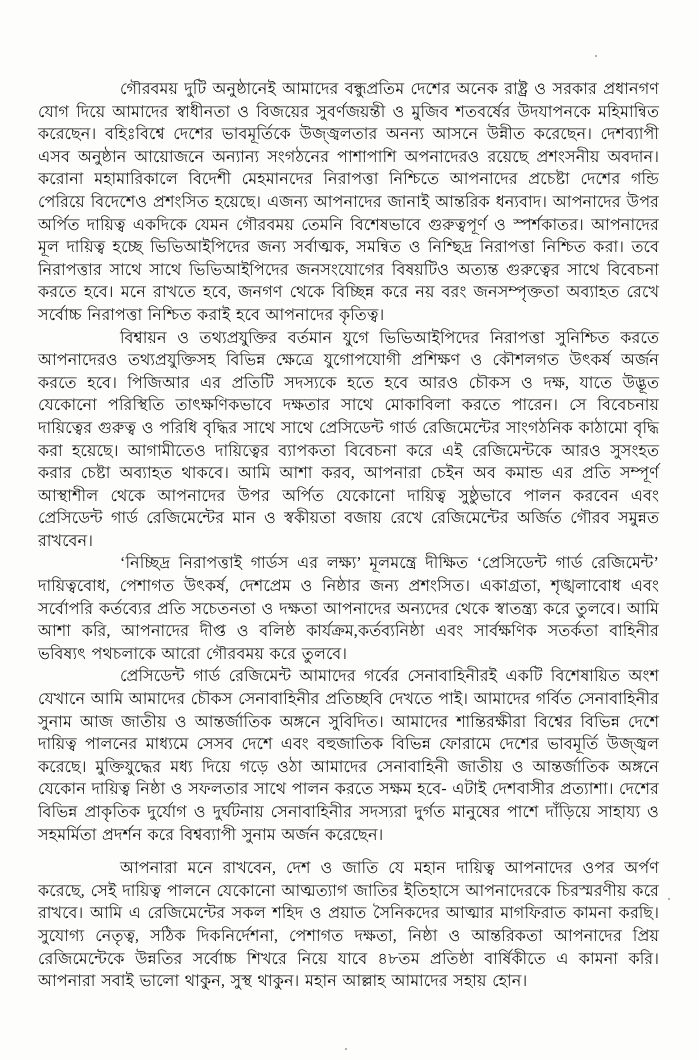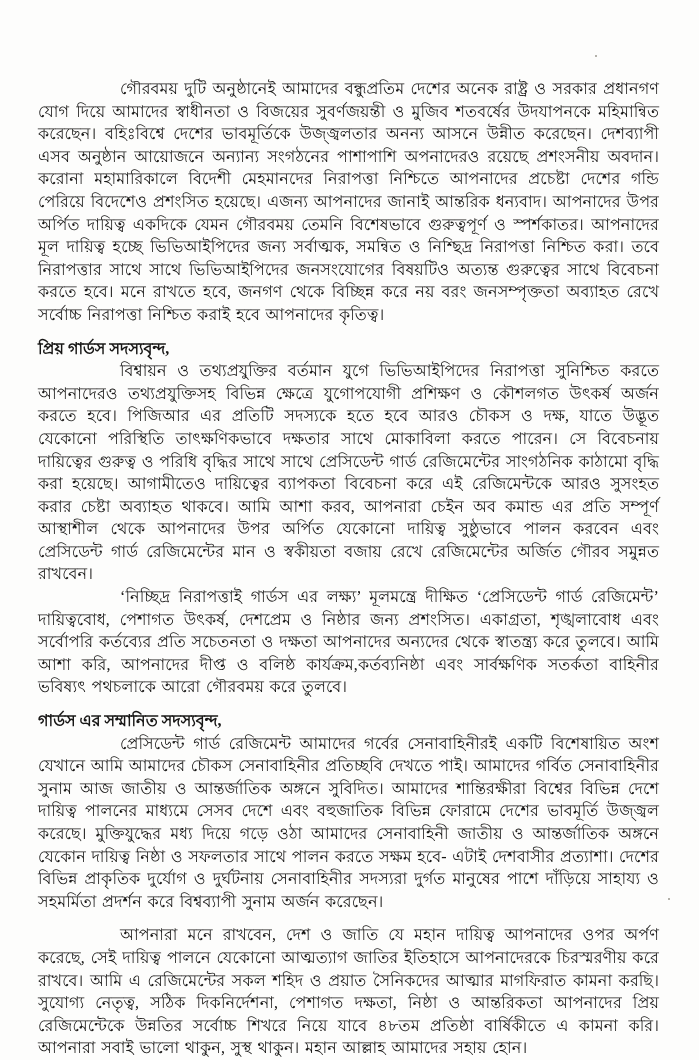--- a/index.html
+++ b/index.html
@@ -56,28 +56,26 @@
   .speck.s2 { left: 668px; top: 898px; width: 2px; height: 2px; }
   .speck.s3 { left: 345px; top: 1048px; }
 </style>
 </head>
 <body>
 
 <div class="page">
 
   <p class="para indent">গৌরবময় দুটি অনুষ্ঠানেই আমাদের বন্ধুপ্রতিম দেশের অনেক রাষ্ট্র ও সরকার প্রধানগণ যোগ দিয়ে আমাদের স্বাধীনতা ও বিজয়ের সুবর্ণজয়ন্তী ও মুজিব শতবর্ষের উদযাপনকে মহিমান্বিত করেছেন। বহিঃবিশ্বে দেশের ভাবমূর্তিকে উজ্জ্বলতার অনন্য আসনে উন্নীত করেছেন। দেশব্যাপী এসব অনুষ্ঠান আয়োজনে অন্যান্য সংগঠনের পাশাপাশি অপনাদেরও রয়েছে প্রশংসনীয় অবদান। করোনা মহামারিকালে বিদেশী মেহমানদের নিরাপত্তা নিশ্চিতে আপনাদের প্রচেষ্টা দেশের গন্ডি পেরিয়ে বিদেশেও প্রশংসিত হয়েছে। এজন্য আপনাদের জানাই আন্তরিক ধন্যবাদ। আপনাদের উপর অর্পিত দায়িত্ব একদিকে যেমন গৌরবময় তেমনি বিশেষভাবে গুরুত্বপূর্ণ ও স্পর্শকাতর। আপনাদের মূল দায়িত্ব হচ্ছে ভিভিআইপিদের জন্য সর্বাত্মক, সমন্বিত ও নিশ্ছিদ্র নিরাপত্তা নিশ্চিত করা। তবে নিরাপত্তার সাথে সাথে ভিভিআইপিদের জনসংযোগের বিষয়টিও অত্যন্ত গুরুত্বের সাথে বিবেচনা করতে হবে। মনে রাখতে হবে, জনগণ থেকে বিচ্ছিন্ন করে নয় বরং জনসম্পৃক্ততা অব্যাহত রেখে সর্বোচ্চ নিরাপত্তা নিশ্চিত করাই হবে আপনাদের কৃতিত্ব।</p>
 
-  <p class="salutation">প্রিয় গার্ডস সদস্যবৃন্দ,</p>
 
   <p class="para indent">বিশ্বায়ন ও তথ্যপ্রযুক্তির বর্তমান যুগে ভিভিআইপিদের নিরাপত্তা সুনিশ্চিত করতে আপনাদেরও তথ্যপ্রযুক্তিসহ বিভিন্ন ক্ষেত্রে যুগোপযোগী প্রশিক্ষণ ও কৌশলগত উৎকর্ষ অর্জন করতে হবে। পিজিআর এর প্রতিটি সদস্যকে হতে হবে আরও চৌকস ও দক্ষ, যাতে উদ্ভূত যেকোনো পরিস্থিতি তাৎক্ষণিকভাবে দক্ষতার সাথে মোকাবিলা করতে পারেন। সে বিবেচনায় দায়িত্বের গুরুত্ব ও পরিধি বৃদ্ধির সাথে সাথে প্রেসিডেন্ট গার্ড রেজিমেন্টের সাংগঠনিক কাঠামো বৃদ্ধি করা হয়েছে। আগামীতেও দায়িত্বের ব্যাপকতা বিবেচনা করে এই রেজিমেন্টকে আরও সুসংহত করার চেষ্টা অব্যাহত থাকবে। আমি আশা করব, আপনারা চেইন অব কমান্ড এর প্রতি সম্পূর্ণ আস্থাশীল থেকে আপনাদের উপর অর্পিত যেকোনো দায়িত্ব সুষ্ঠুভাবে পালন করবেন এবং প্রেসিডেন্ট গার্ড রেজিমেন্টের মান ও স্বকীয়তা বজায় রেখে রেজিমেন্টের অর্জিত গৌরব সমুন্নত রাখবেন।</p>
 
 
   <p class="para indent">‘নিচ্ছিদ্র নিরাপত্তাই গার্ডস এর লক্ষ্য’ মূলমন্ত্রে দীক্ষিত ‘প্রেসিডেন্ট গার্ড রেজিমেন্ট’ দায়িত্ববোধ, পেশাগত উৎকর্ষ, দেশপ্রেম ও নিষ্ঠার জন্য প্রশংসিত। একাগ্রতা, শৃঙ্খলাবোধ এবং সর্বোপরি কর্তব্যের প্রতি সচেতনতা ও দক্ষতা আপনাদের অন্যদের থেকে স্বাতন্ত্র্য করে তুলবে। আমি আশা করি, আপনাদের দীপ্ত ও বলিষ্ঠ কার্যক্রম,কর্তব্যনিষ্ঠা এবং সার্বক্ষণিক সতর্কতা বাহিনীর ভবিষ্যৎ পথচলাকে আরো গৌরবময় করে তুলবে।</p>
 
-  <p class="salutation">গার্ডস এর সম্মানিত সদস্যবৃন্দ,</p>
 
   <p class="para indent">প্রেসিডেন্ট গার্ড রেজিমেন্ট আমাদের গর্বের সেনাবাহিনীরই একটি বিশেষায়িত অংশ যেখানে আমি আমাদের চৌকস সেনাবাহিনীর প্রতিচ্ছবি দেখতে পাই। আমাদের গর্বিত সেনাবাহিনীর সুনাম আজ জাতীয় ও আন্তর্জাতিক অঙ্গনে সুবিদিত। আমাদের শান্তিরক্ষীরা বিশ্বের বিভিন্ন দেশে দায়িত্ব পালনের মাধ্যমে সেসব দেশে এবং বহুজাতিক বিভিন্ন ফোরামে দেশের ভাবমূর্তি উজ্জ্বল করেছে। মুক্তিযুদ্ধের মধ্য দিয়ে গড়ে ওঠা আমাদের সেনাবাহিনী জাতীয় ও আন্তর্জাতিক অঙ্গনে যেকোন দায়িত্ব নিষ্ঠা ও সফলতার সাথে পালন করতে সক্ষম হবে- এটাই দেশবাসীর প্রত্যাশা। দেশের বিভিন্ন প্রাকৃতিক দুর্যোগ ও দুর্ঘটনায় সেনাবাহিনীর সদস্যরা দুর্গত মানুষের পাশে দাঁড়িয়ে সাহায্য ও সহমর্মিতা প্রদর্শন করে বিশ্বব্যাপী সুনাম অর্জন করেছেন।</p>
 
   <p class="para indent gap-top">আপনারা মনে রাখবেন, দেশ ও জাতি যে মহান দায়িত্ব আপনাদের ওপর অর্পণ করেছে, সেই দায়িত্ব পালনে যেকোনো আত্মত্যাগ জাতির ইতিহাসে আপনাদেরকে চিরস্মরণীয় করে রাখবে। আমি এ রেজিমেন্টের সকল শহিদ ও প্রয়াত সৈনিকদের আত্মার মাগফিরাত কামনা করছি। সুযোগ্য নেতৃত্ব, সঠিক দিকনির্দেশনা, পেশাগত দক্ষতা, নিষ্ঠা ও আন্তরিকতা আপনাদের প্রিয় রেজিমেন্টেকে উন্নতির সর্বোচ্চ শিখরে নিয়ে যাবে ৪৮তম প্রতিষ্ঠা বার্ষিকীতে এ কামনা করি। আপনারা সবাই ভালো থাকুন, সুস্থ থাকুন। মহান আল্লাহ আমাদের সহায় হোন।</p>
 
   <span class="speck s1"></span>
   <span class="speck s2"></span>
   <span class="speck s3"></span>
 
 </div>

